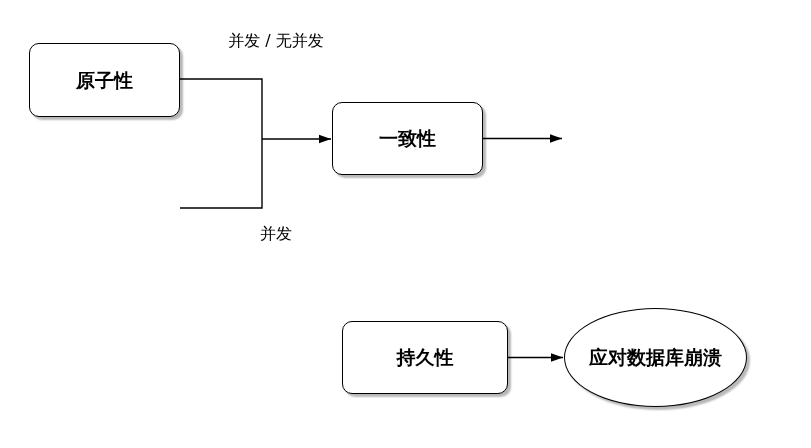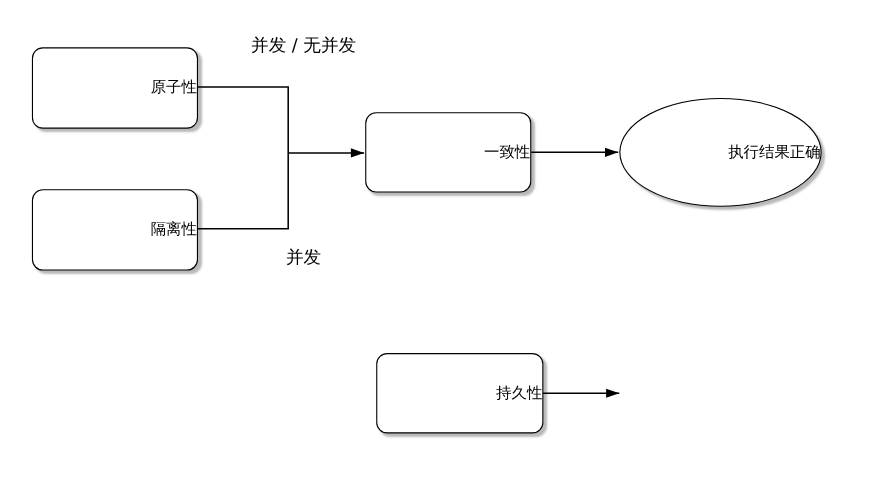--- a/index.html
+++ b/index.html
@@ -23,25 +23,26 @@
     width: 811px;
     height: 448px;
   }
   .node {
     position: absolute;
     box-sizing: border-box;
     background: #ffffff;
     border: 1.5px solid #000000;
     display: flex;
     align-items: center;
-    justify-content: flex-end;
-    font-size: 14px;
+    justify-content: center;
+    font-size: 19px;
     line-height: 1;
     text-align: center;
     box-shadow: 3px 3px 2px rgba(0,0,0,0.28);
+    font-weight: bold;
   }
   .node.rect {
     border-radius: 10px;
   }
   .node.ellipse {
     border-radius: 50%;
   }
   .edge-label {
     position: absolute;
     font-size: 16px;
@@ -68,34 +69,31 @@
 
     <path d="M483,138.5 L562,138.5" fill="none" stroke="#000000" stroke-width="1.4" marker-end="url(#arrowhead)"></path>
 
     <path d="M492,357.5 L563,357.5" fill="none" stroke="#000000" stroke-width="1.4" marker-end="url(#arrowhead)"></path>
   </svg>
 
   <div class="node rect" style="left:29px; top:43px; width:151px; height:74px;">
     <span>原子性</span>
   </div>
 
-  <div class="node rect" style="left:29px; top:172px; width:151px; height:74px;">
-    <span>隔离性</span>
-  </div>
 
   <div class="node rect" style="left:332px; top:102px; width:151px; height:73px;">
     <span>一致性</span>
   </div>
 
-  <div class="node ellipse" style="left:563px; top:89px; width:184px; height:99px;">
-    <span>执行结果正确</span>
-  </div>
 
-  <div class="node rect" style="left:342px; top:321px; width:152px; height:73px;">
+  <div class="node rect" style="left:342px; top:321px; width:166px; height:73px;">
     <span>持久性</span>
   </div>
 
+  <div class="node ellipse" style="left:564px; top:308px; width:183px; height:99px;">
+    <span>应对数据库崩溃</span>
+  </div>
 
   <div class="edge-label" style="left:276px; top:31px;">并发 / 无并发</div>
 
   <div class="edge-label" style="left:276px; top:224px;">并发</div>
 
 </div>
 
 </body></html>

